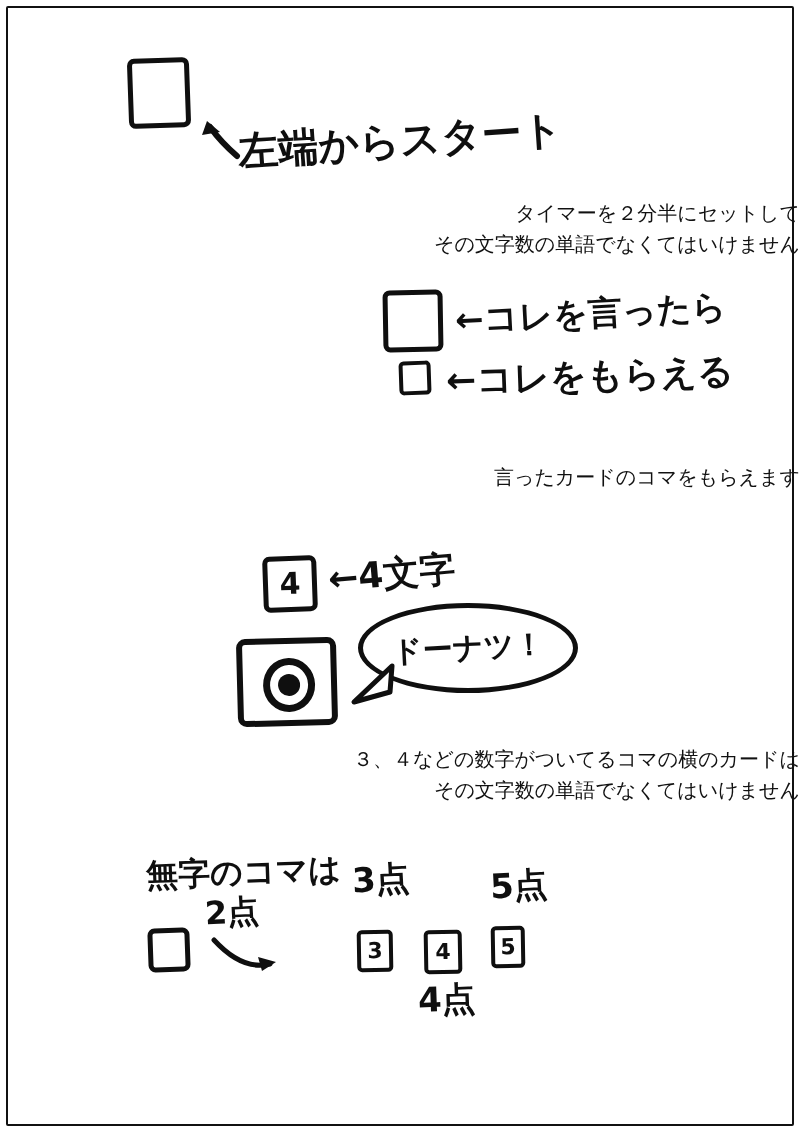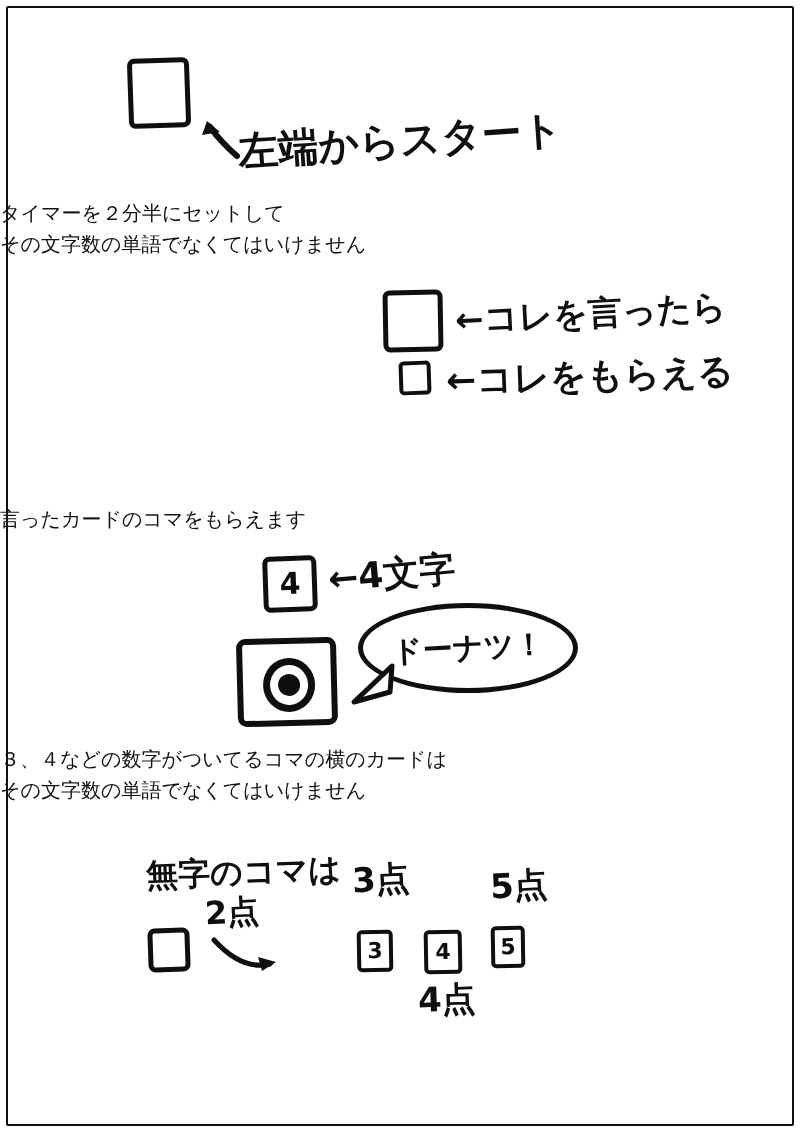--- a/index.html
+++ b/index.html
@@ -26,21 +26,21 @@
     height: 1120px;
     border: 2px solid #111111;
     box-sizing: border-box;
     border-radius: 2px;
   }
   .printed {
     font-family: "DejaVu Sans", sans-serif;
     color: #111111;
     font-size: 20px;
     line-height: 1.55;
-    text-align: left;
+    text-align: right;
   }
   .sec {
     position: absolute;
     width: 100%;
     left: 0;
   }
   
   .tile {
     position: absolute;
     box-sizing: border-box;
@@ -142,21 +142,21 @@
     </div>
 
     <div class="hand-text" style="left:455px; top:296px; font-size:34px; transform:rotate(-3deg);">←コレを言ったら</div>
 
     <div class="tile small" style="left:399px; top:361px; width:32px; height:34px; transform:rotate(-2deg);">
       <span class="tile-num" style="font-size:0"></span>
     </div>
 
     <div class="hand-text" style="left:446px; top:358px; font-size:36px; transform:rotate(-2deg);">←コレをもらえる</div>
 
-    <div class="printed sec" style="top:462px;margin-top:42px;">
+    <div class="printed sec" style="top:462px;">
       <div>言ったカードのコマをもらえます</div>
     </div>
   </div>
 
   <div class="sec">
 
     <div class="tile" style="left:263px; top:556px; width:54px; height:56px; transform:rotate(-2deg);">
       <span class="tile-num" style="font-size:30px;">4</span>
     </div>
 

